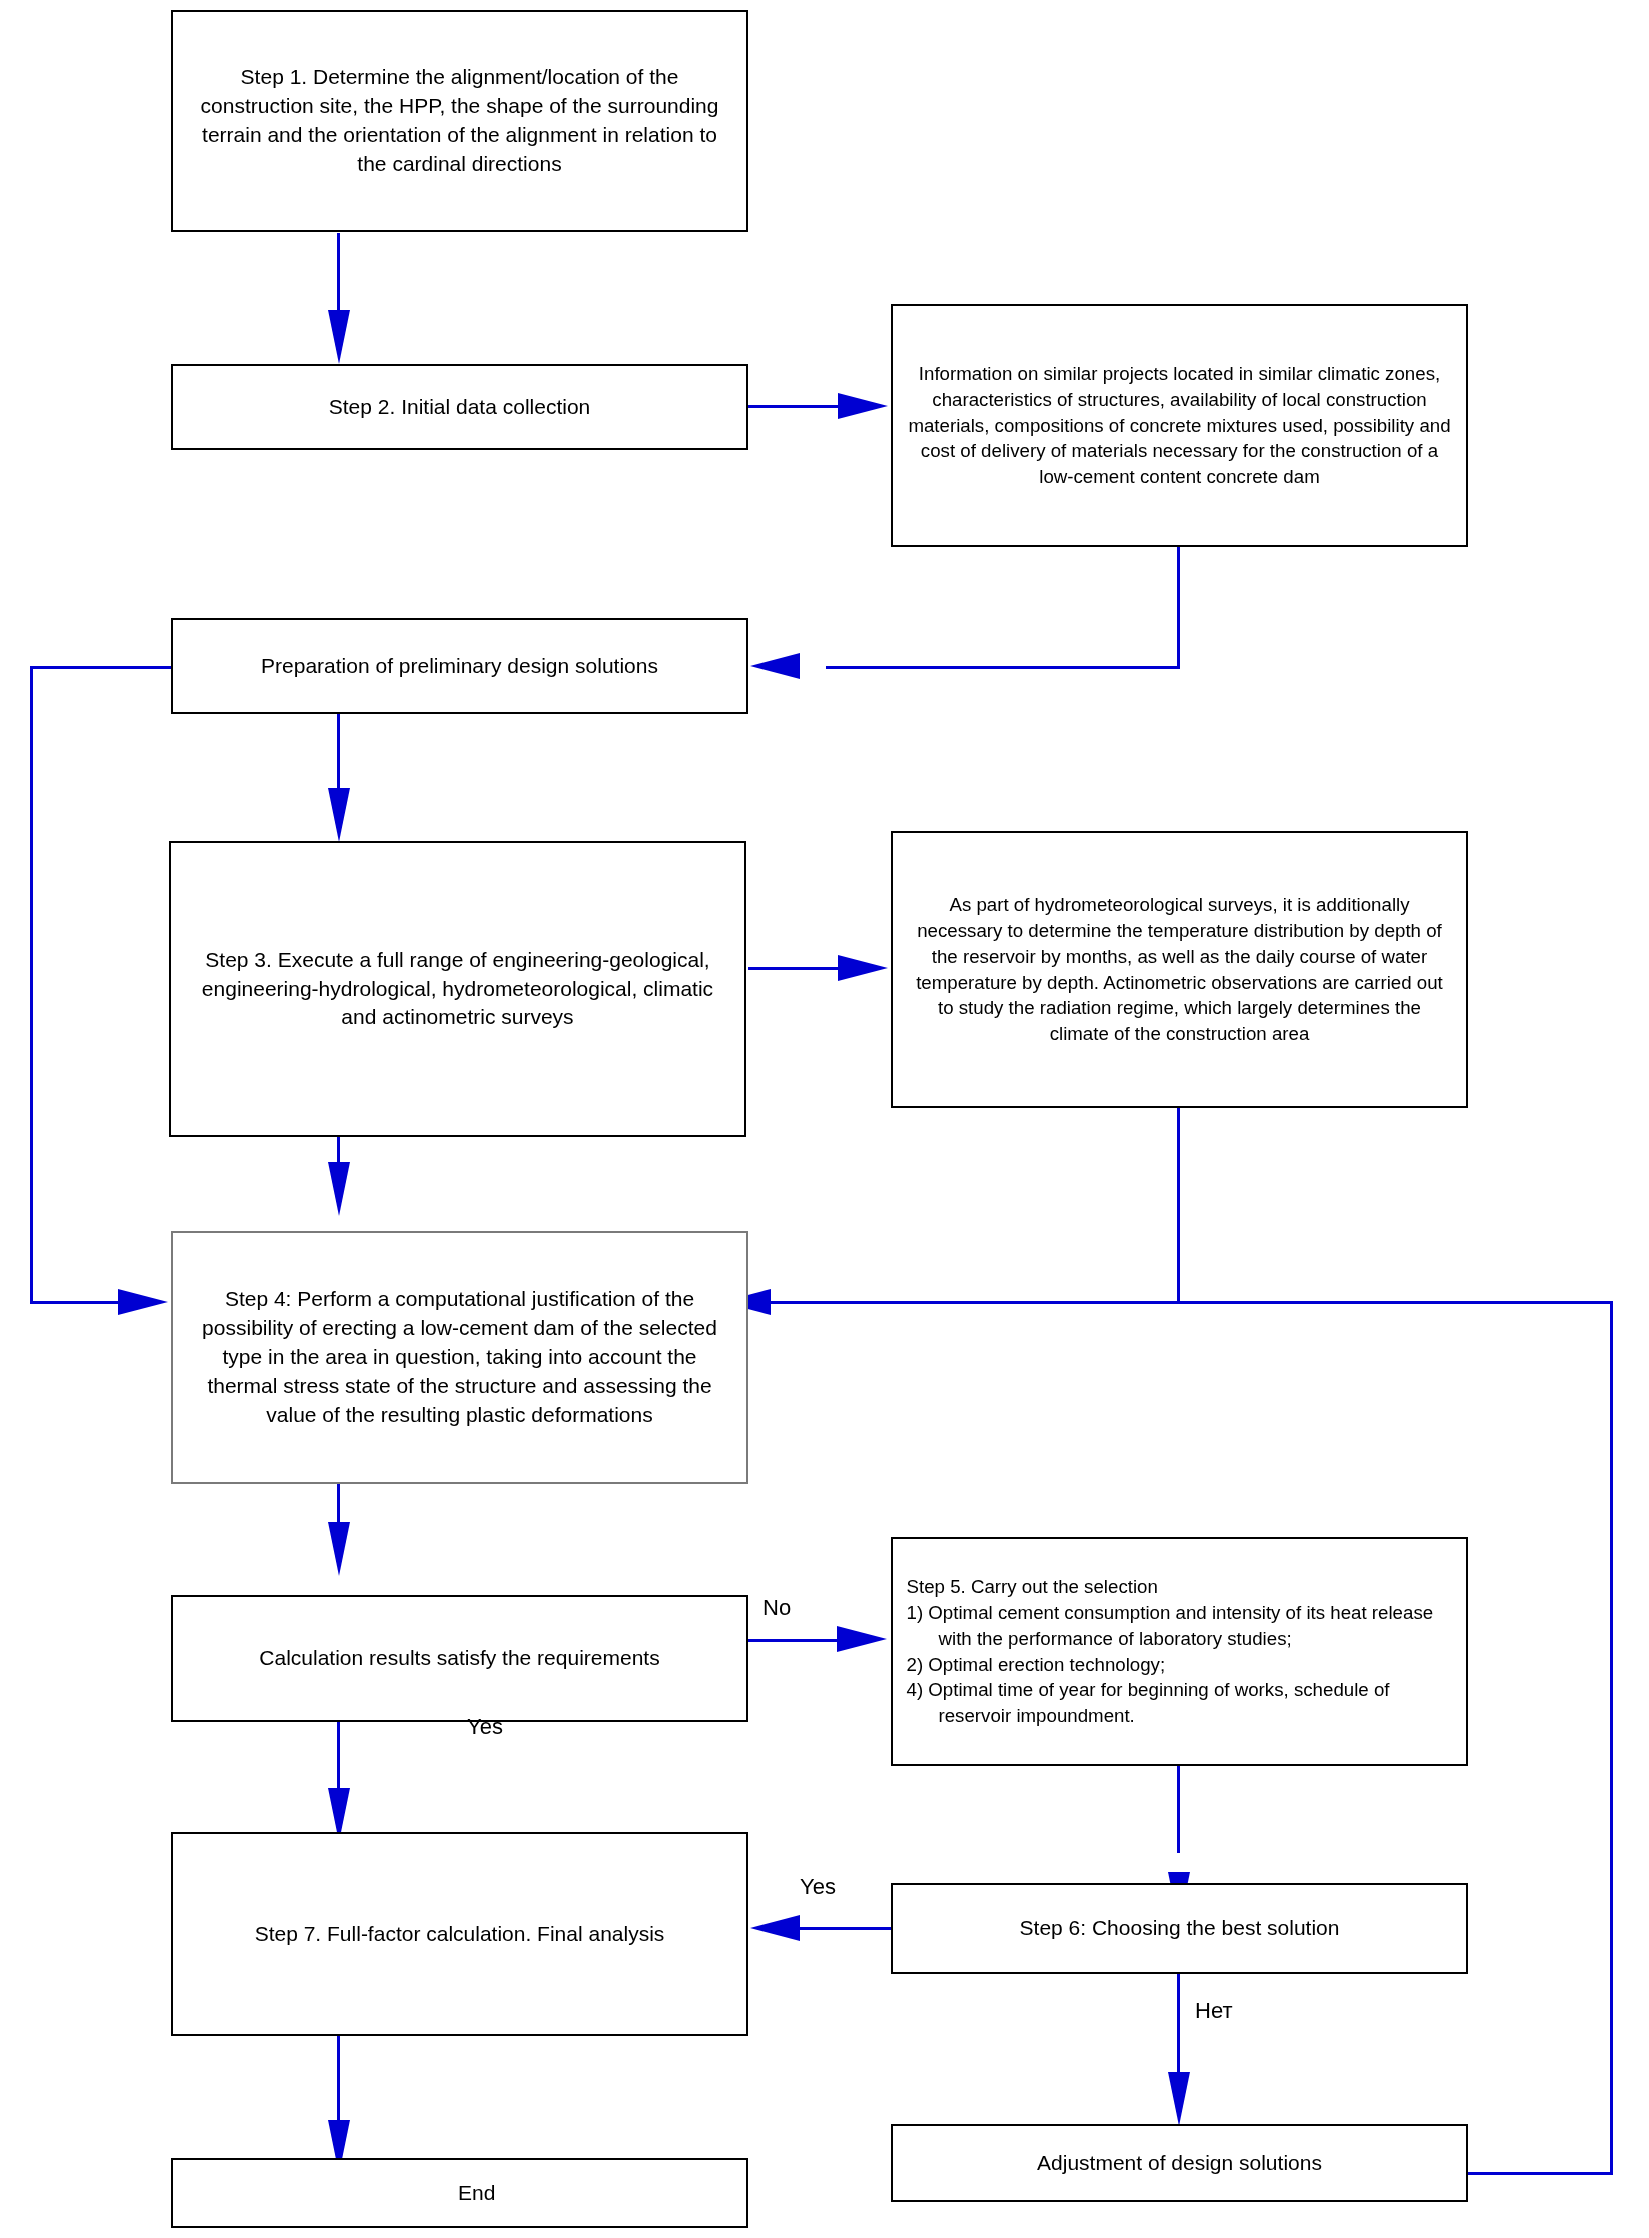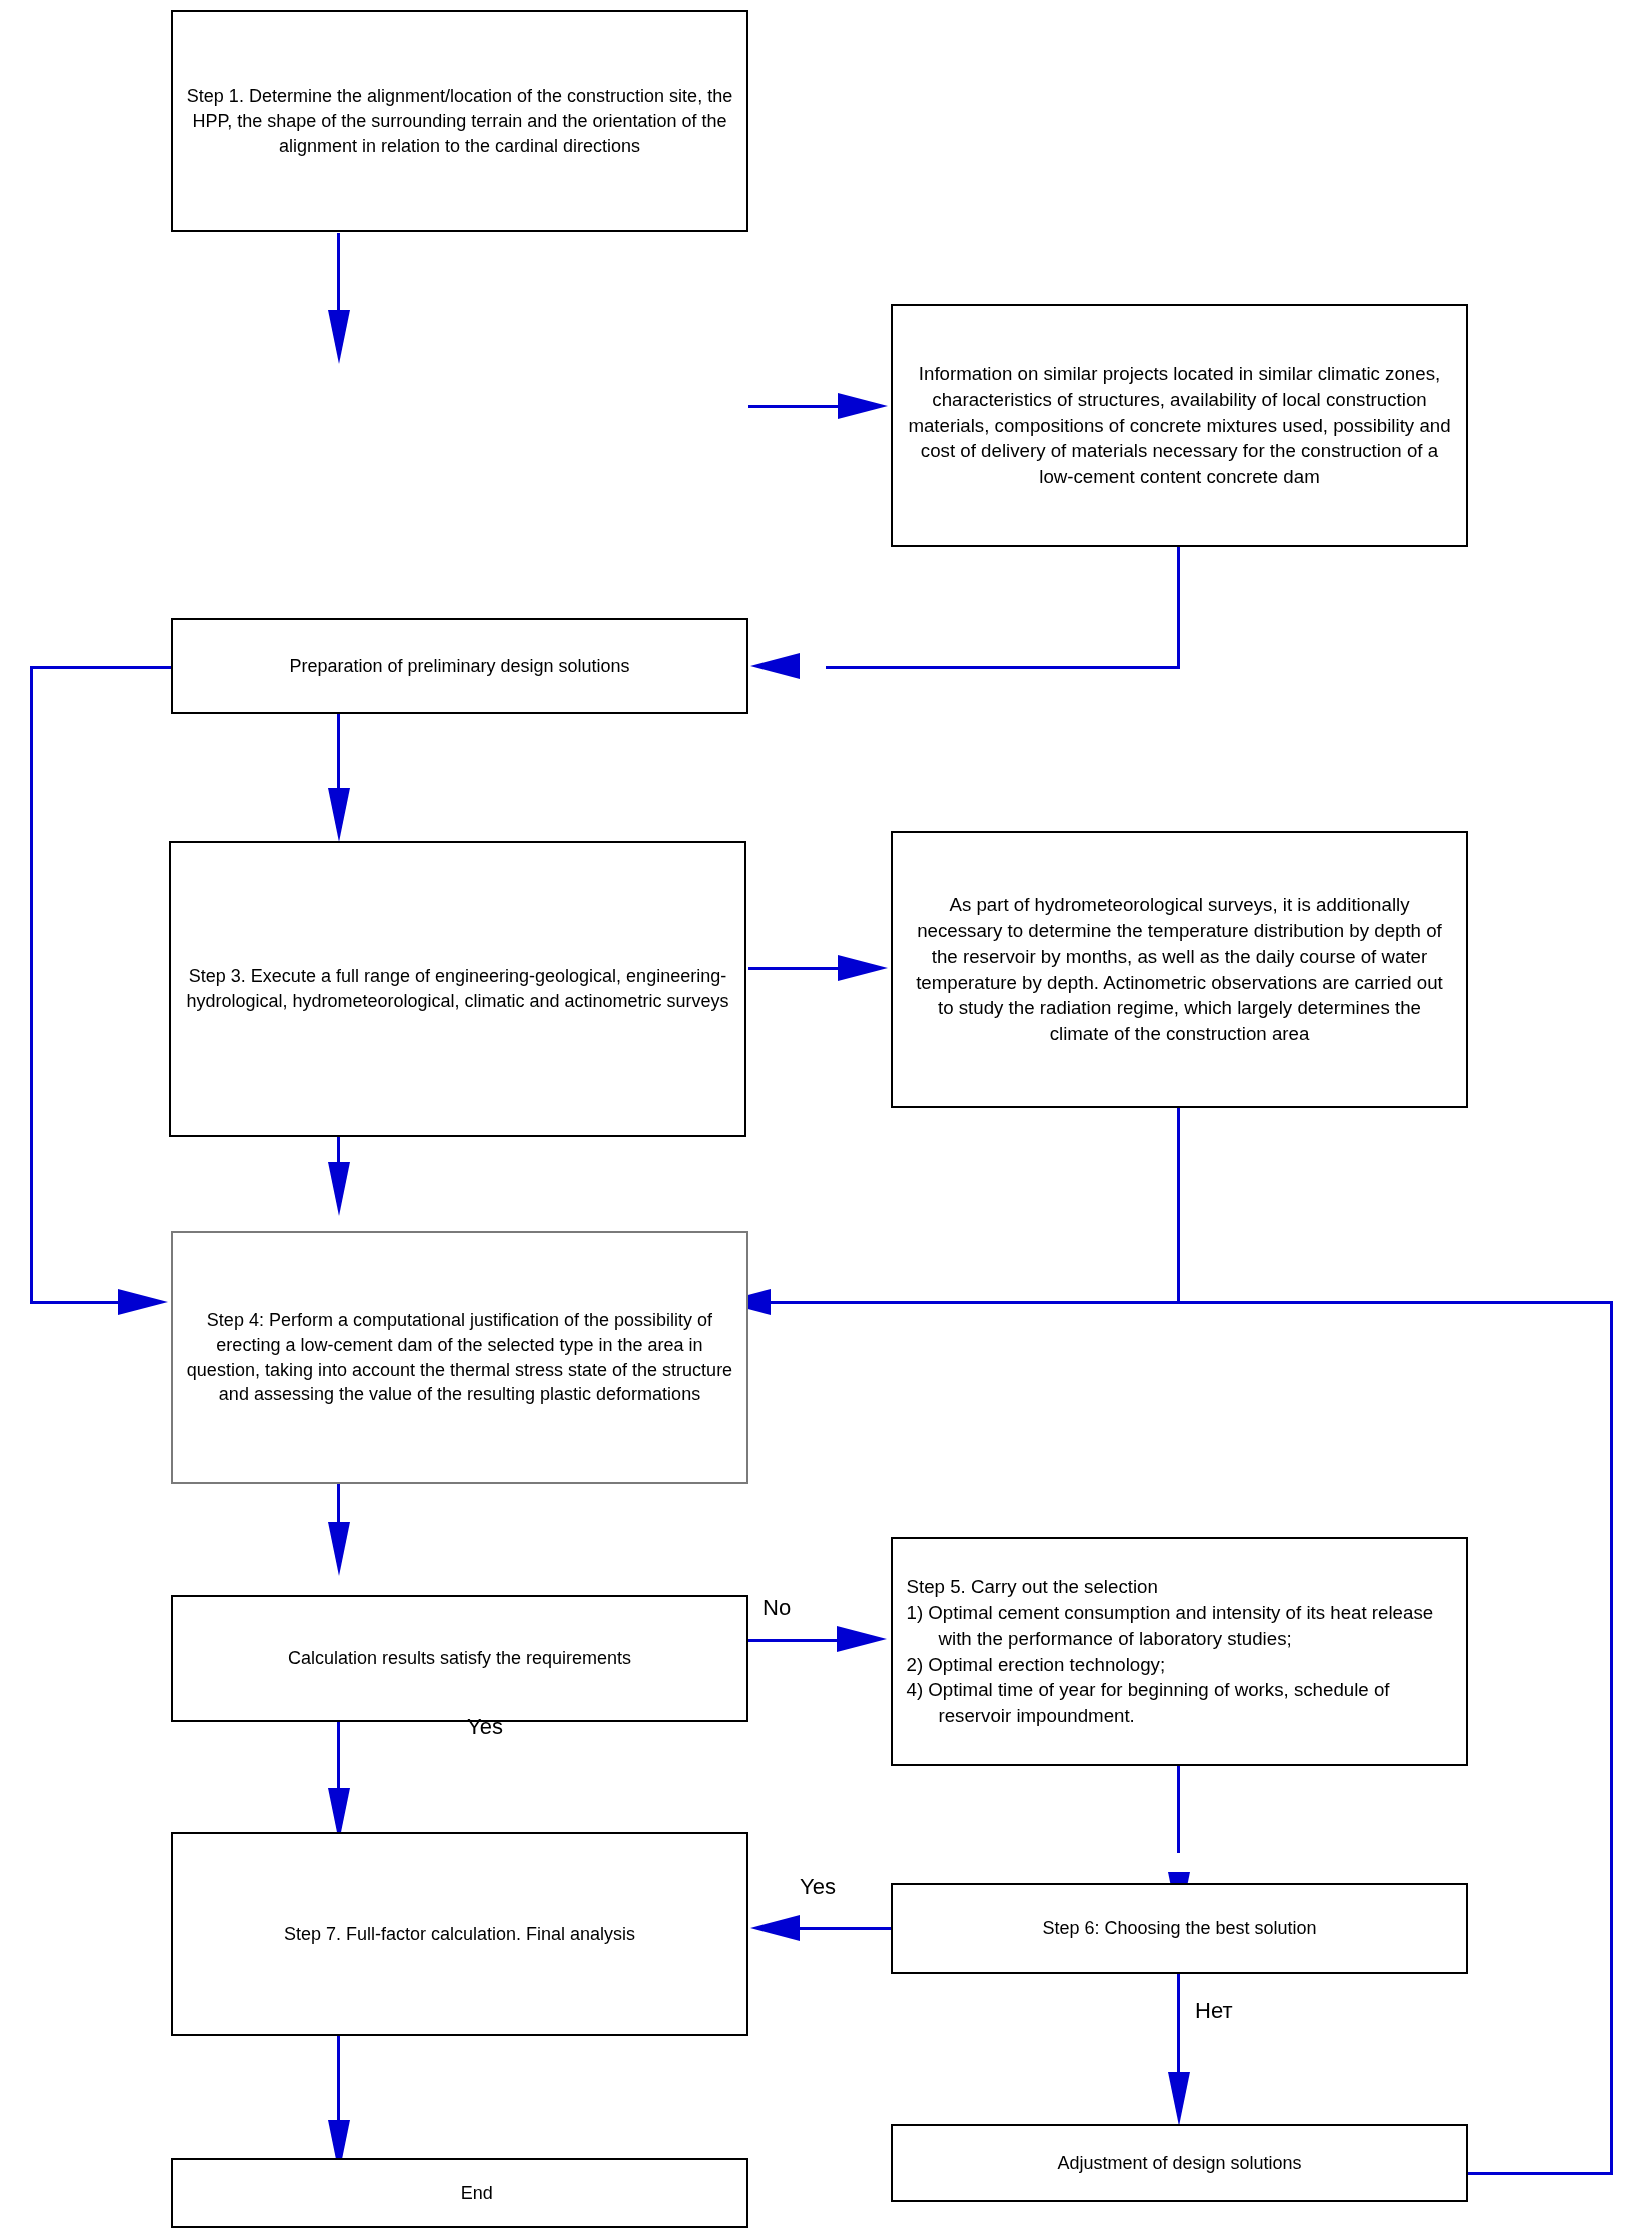--- a/index.html
+++ b/index.html
@@ -11,21 +11,21 @@
   .node{
     position:absolute;
     box-sizing:border-box;
     background:#ffffff;
     border:2.6px solid #000000;
     display:flex;
     align-items:center;
     justify-content:center;
     text-align:center;
     color:#000000;
-    font-size:18px;
+    font-size:21px;
     line-height:1.38;
     padding:5.2px 13.5px;
     z-index:5;
   }
   .node .txt{display:block;width:100%;}
   .node.dim{border:2.6px solid #7a7a7a;}
   .node.left-align{justify-content:flex-start;text-align:left;}
   .node.left-align .txt{text-align:left;}
   .hang{display:block;padding-left:32px;text-indent:-32px;}
 
@@ -116,20 +116,23 @@
   <div class="ln vln" style="left:1177px;top:1974px;height:104px;"></div>
   <div class="arr arr-down" style="left:1168px;top:2072px;"></div>
 
   <div class="ln vln" style="left:337px;top:2036px;height:89px;"></div>
   <div class="arr arr-down" style="left:328px;top:2120px;"></div>
 
   <div class="node" style="left:171px;top:10.4px;width:577px;height:222px;">
     <span class="txt">Step 1. Determine the alignment/location of the construction site, the HPP, the shape of the surrounding terrain and the orientation of the alignment in relation to the cardinal directions</span>
   </div>
 
+  <div class="node" style="left:171px;top:364px;width:577px;height:86px;">
+    <span class="txt">Step 2. Initial data collection</span>
+  </div>
 
   <div class="node" style="left:891px;top:304px;width:577px;height:243px;font-size:18.7px;">
     <span class="txt">Information on similar projects located in similar climatic zones, characteristics of structures, availability of local construction materials, compositions of concrete mixtures used, possibility and cost of delivery of materials necessary for the construction of a low-cement content concrete dam</span>
   </div>
 
   <div class="node" style="left:171px;top:618px;width:577px;height:96px;">
     <span class="txt">Preparation of preliminary design solutions</span>
   </div>
 
   <div class="node" style="left:169px;top:841px;width:577px;height:296px;">

